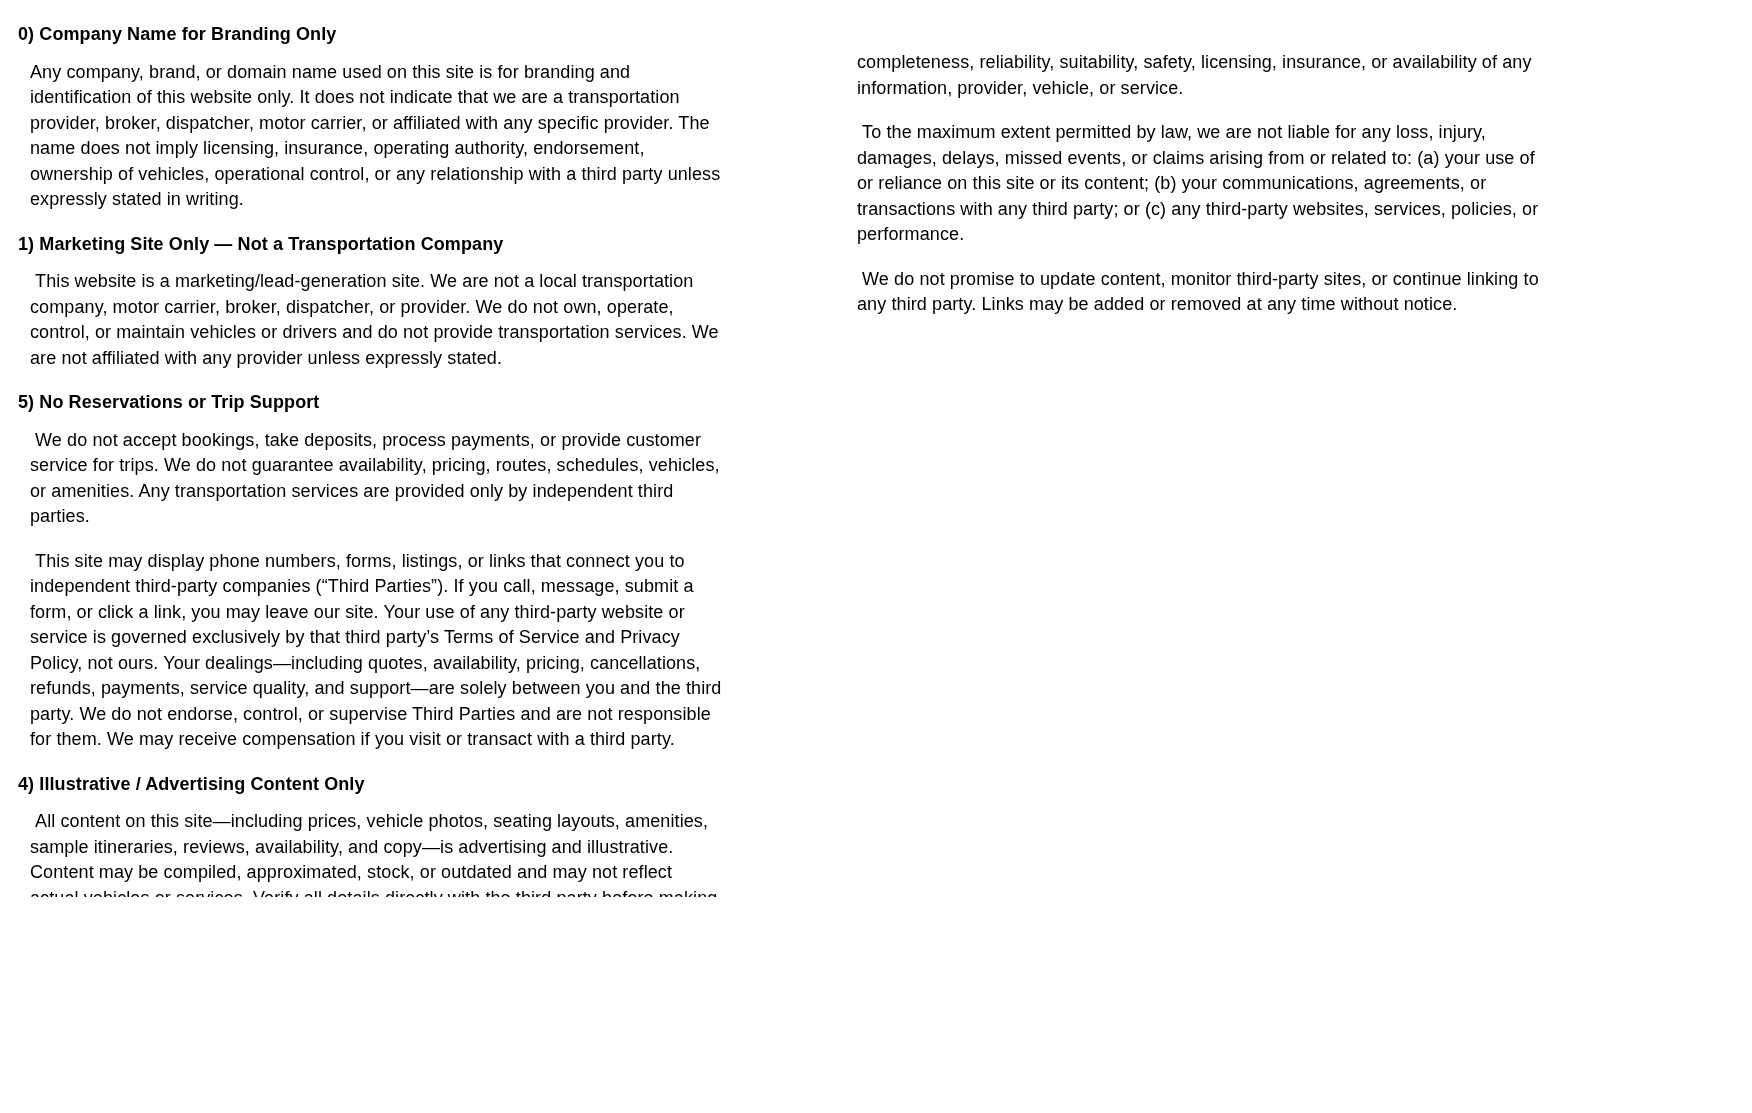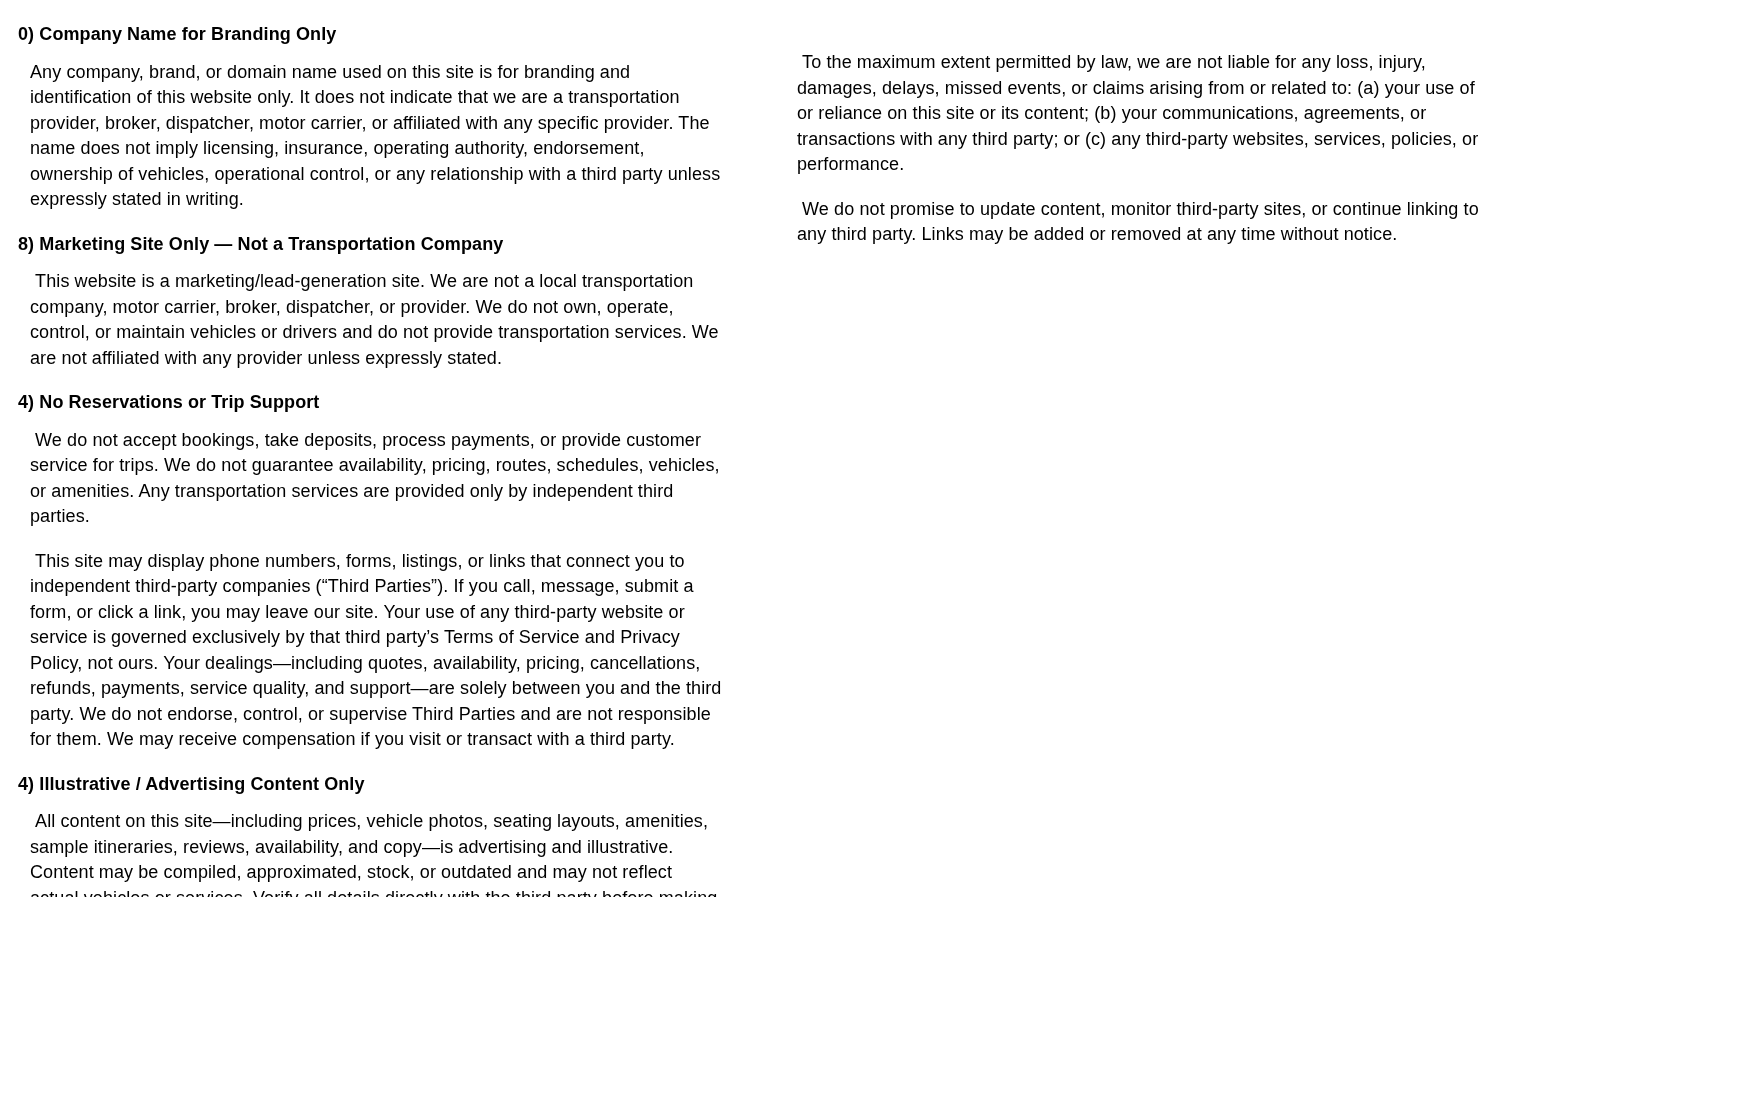--- a/index.html
+++ b/index.html
@@ -7,21 +7,21 @@
     padding: 0;
     background: #ffffff;
   }
   .page {
     position: relative;
     width: 1752px;
     height: 897px;
     box-sizing: border-box;
     padding: 22px 0 0 18px;
     display: flex;
-    gap: 50px;
+    gap: 110px;
     overflow: hidden;
     background: #ffffff;
     color: #000000;
     font-family: "Liberation Sans", "DejaVu Sans", sans-serif;
     font-size: 18px;
     line-height: 25.5px;
     letter-spacing: 0.1px;
   }
   .col {
     flex: 0 0 auto;
@@ -46,43 +46,47 @@
 <body>
 
 <main class="page">
   <div class="col col-left">
   <section class="doc-section">
     <div class="heading">0) Company Name for Branding Only</div>
     <p class="para"><span>Any company, brand, or domain name used on this site is for branding and identification of this website only. It does not indicate that we are a transportation provider, broker, dispatcher, motor carrier, or affiliated with any specific provider. The name does not imply licensing, insurance, operating authority, endorsement, ownership of vehicles, operational control, or any relationship with a third party unless expressly stated in writing.</span></p>
   </section>
 
   <section class="doc-section">
-    <div class="heading">8) Marketing Site Only — Not a Transportation Company</div>
+    <div class="heading">1) Marketing Site Only — Not a Transportation Company</div>
     <p class="para"><span> This website is a </span><b>marketing/lead-generation</b><span> site. We are </span><b>not</b><span> a local transportation company, motor carrier, broker, dispatcher, or provider. We </span><b>do not</b><span> own, operate, control, or maintain vehicles or drivers and </span><b>do not</b><span> provide transportation services. We are </span><b>not affiliated</b><span> with any provider unless expressly stated.</span></p>
   </section>
 
   <section class="doc-section">
-    <div class="heading">4) No Reservations or Trip Support</div>
+    <div class="heading">5) No Reservations or Trip Support</div>
     <p class="para"><span> We </span><b>do not</b><span> accept bookings, take deposits, process payments, or provide customer service for trips. We </span><b>do not</b><span> guarantee availability, pricing, routes, schedules, vehicles, or amenities. Any transportation services are provided </span><b>only</b><span> by independent third parties.</span></p>
   </section>
 
   <section class="doc-section">
     <p class="para"><span> This site may display phone numbers, forms, listings, or links that connect you to </span><b>independent third-party</b><span> companies (“Third Parties”). If you call, message, submit a form, or click a link, you may leave our site. Your use of any third-party website or service is governed </span><b>exclusively</b><span> by that third party’s </span><b>Terms of Service</b><span> and </span><b>Privacy Policy</b><span>, </span><b>not ours</b><span>. Your dealings—including quotes, availability, pricing, cancellations, refunds, payments, service quality, and support—are </span><b>solely between you and the third party</b><span>. We do </span><b>not</b><span> endorse, control, or supervise Third Parties and are </span><b>not responsible</b><span> for them. We may receive compensation if you visit or transact with a third party.</span></p>
   </section>
 
   <section class="doc-section">
     <div class="heading">4) Illustrative / Advertising Content Only</div>
     <p class="para"><span> All content on this site—including prices, vehicle photos, seating layouts, amenities, sample itineraries, reviews, availability, and copy—is </span><b>advertising and illustrative</b><span>. Content may be compiled, approximated, stock, or outdated and may </span><b>not</b><span> reflect actual vehicles or services. Verify all details </span><b>directly with the third party</b><span> before making decisions.</span></p>
   </section>
 
   <section class="doc-section">
     <div class="heading">5) No Warranties; “As-Is”</div>
   </section>
 </div>
   <div class="col col-right">
+  <section class="doc-section">
+
+    <p class="para"><span>completeness, reliability, suitability, safety, licensing, insurance, or availability of any information, provider, vehicle, or service.</span></p>
+  </section>
 
   <section class="doc-section">
     <p class="para"><span> To the maximum extent permitted by law, we are </span><b>not liable</b><span> for any loss, injury, damages, delays, missed events, or claims arising from or related to: (a) your use of or reliance on this site or its content; (b) your communications, agreements, or transactions with any third party; or (c) any third-party websites, services, policies, or performance.</span></p>
   </section>
 
   <section class="doc-section">
     <p class="para"><span> We </span><b>do not</b><span> promise to update content, monitor third-party sites, or continue linking to any third party. Links may be added or removed at any time without notice.</span></p>
   </section>
 </div>
 </main>

